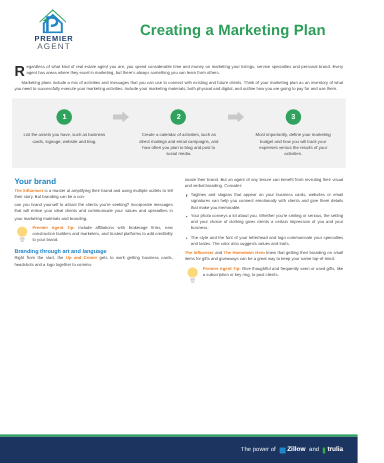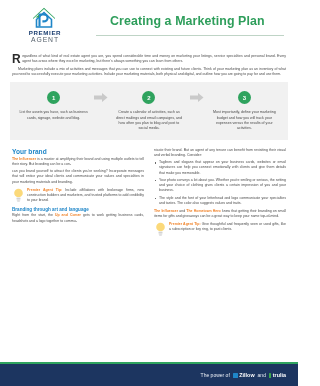--- a/index.html
+++ b/index.html
@@ -28,21 +28,21 @@
   .logo-mark svg{display:block;}
   .logo-premier{
     font-size:6.2px;font-weight:bold;letter-spacing:.6px;
     color:#1c3f71;line-height:7px;margin-top:1px;
   }
   .logo-agent{
     font-size:6.8px;letter-spacing:.9px;
     color:#55606b;line-height:8px;
   }
   .header-title-wrap{
-    flex:1;display:flex;flex-direction:column;justify-content:center;
+    flex:1;display:flex;justify-content:center;
     padding-left:14px;
   }
   .header-title{
     font-size:12.4px;font-weight:bold;color:#2e9e5b;
     letter-spacing:.1px;white-space:nowrap;
     padding-left:20px;
   }
   .header-rule{
     height:1px;background:#bfd4c6;margin-top:7px;margin-left:6px;
   }

